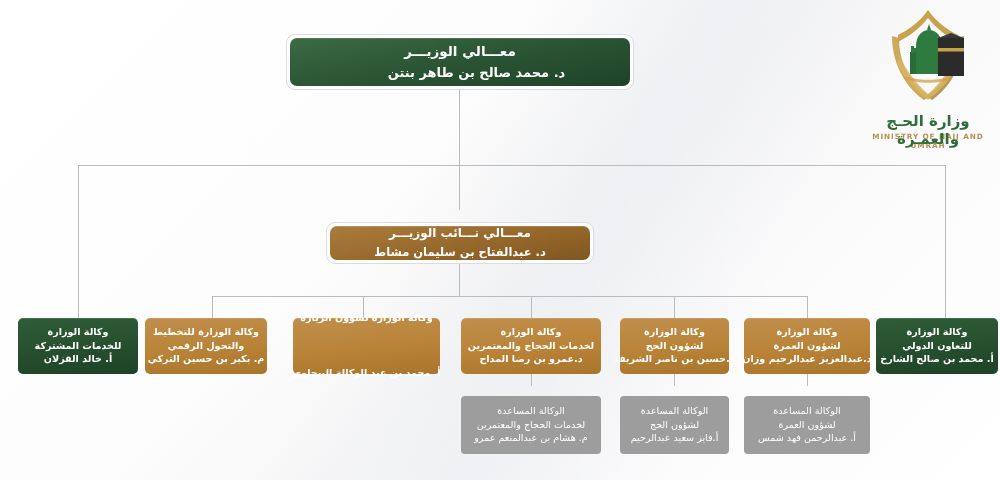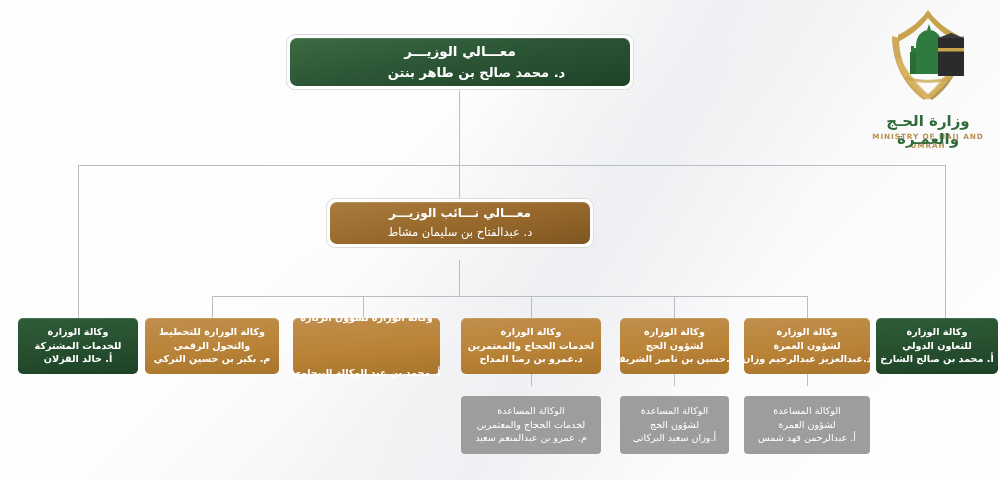--- a/index.html
+++ b/index.html
@@ -92,30 +92,30 @@
   #node-minister > .inner {
     background: linear-gradient(170deg, #3c6b43 0%, #2c5635 45%, #1d4327 100%);
     box-shadow: inset 0 1px 0 rgba(255,255,255,0.14);
   }
   #node-minister .title { font-size: 13.5px; font-weight: bold; }
   #node-minister .person { font-size: 13px; font-weight: bold; margin-left: 33px; }
 
   
   #node-deputy {
     left: 326px;
-    top: 198px;
+    top: 222px;
     width: 268px;
-    height: 50px;
+    height: 42px;
   }
   #node-deputy > .inner {
     background: linear-gradient(170deg, #a97d3d 0%, #98692c 50%, #7f5721 100%);
     box-shadow: inset 0 1px 0 rgba(255,255,255,0.16);
   }
   #node-deputy .title { font-size: 12px; font-weight: bold; }
-  #node-deputy .person { font-size: 11.5px; font-weight: normal; }
+  #node-deputy .person { font-size: 11.5px; font-weight: bold; }
 
   
   .agency {
     top: 318px;
     height: 56px;
     border-radius: 5px;
     font-size: 9.6px;
     font-weight: bold;
     gap: 1px;
     box-shadow: inset 0 1px 0 rgba(255,255,255,0.13);
@@ -217,21 +217,21 @@
       <span class="person ln">د. عبدالفتاح بن سليمان مشاط</span>
     </div>
   </div>
 
   <div class="node agency green" style="left:18px; width:120px;">
     <span class="ln">وكالة الوزارة</span>
     <span class="ln">للخدمات المشتركة</span>
     <span class="ln">أ. خالد القزلان</span>
   </div>
 
-  <div class="node agency brown" style="left:145px; width:134px;">
+  <div class="node agency brown" style="left:145px; width:122px;">
     <span class="ln">وكالة الوزارة للتخطيط</span>
     <span class="ln">والتحول الرقمي</span>
     <span class="ln">م. بكير بن حسين التركي</span>
   </div>
 
   <div class="node agency brown" style="left:293px; width:147px;gap:42px;">
     <span class="ln">وكالة الوزارة لشؤون الزيارة</span>
     <span class="ln">أ. محمد بن عبد الوكالة البيجاوي</span>
   </div>
 
@@ -255,27 +255,27 @@
 
   <div class="node agency green" style="left:876px; width:122px;">
     <span class="ln">وكالة الوزارة</span>
     <span class="ln">للتعاون الدولي</span>
     <span class="ln">أ. محمد بن صالح الشارخ</span>
   </div>
 
   <div class="node assistant" style="left:461px; width:140px;">
     <span class="ln">الوكالة المساعدة</span>
     <span class="ln">لخدمات الحجاج والمعتمرين</span>
-    <span class="ln">م. عمرو بن عبدالمنعم سعيد</span>
+    <span class="ln">م. هشام بن عبدالمنعم عمرو</span>
   </div>
 
   <div class="node assistant" style="left:620px; width:109px;">
     <span class="ln">الوكالة المساعدة</span>
     <span class="ln">لشؤون الحج</span>
-    <span class="ln">أ.وزان سعيد البركاتي</span>
+    <span class="ln">أ.فايز سعيد عبدالرحيم</span>
   </div>
 
   <div class="node assistant" style="left:744px; width:126px;">
     <span class="ln">الوكالة المساعدة</span>
     <span class="ln">لشؤون العمرة</span>
     <span class="ln">أ. عبدالرحمن فهد شمس</span>
   </div>
 
   <div id="ministry-logo">
 

